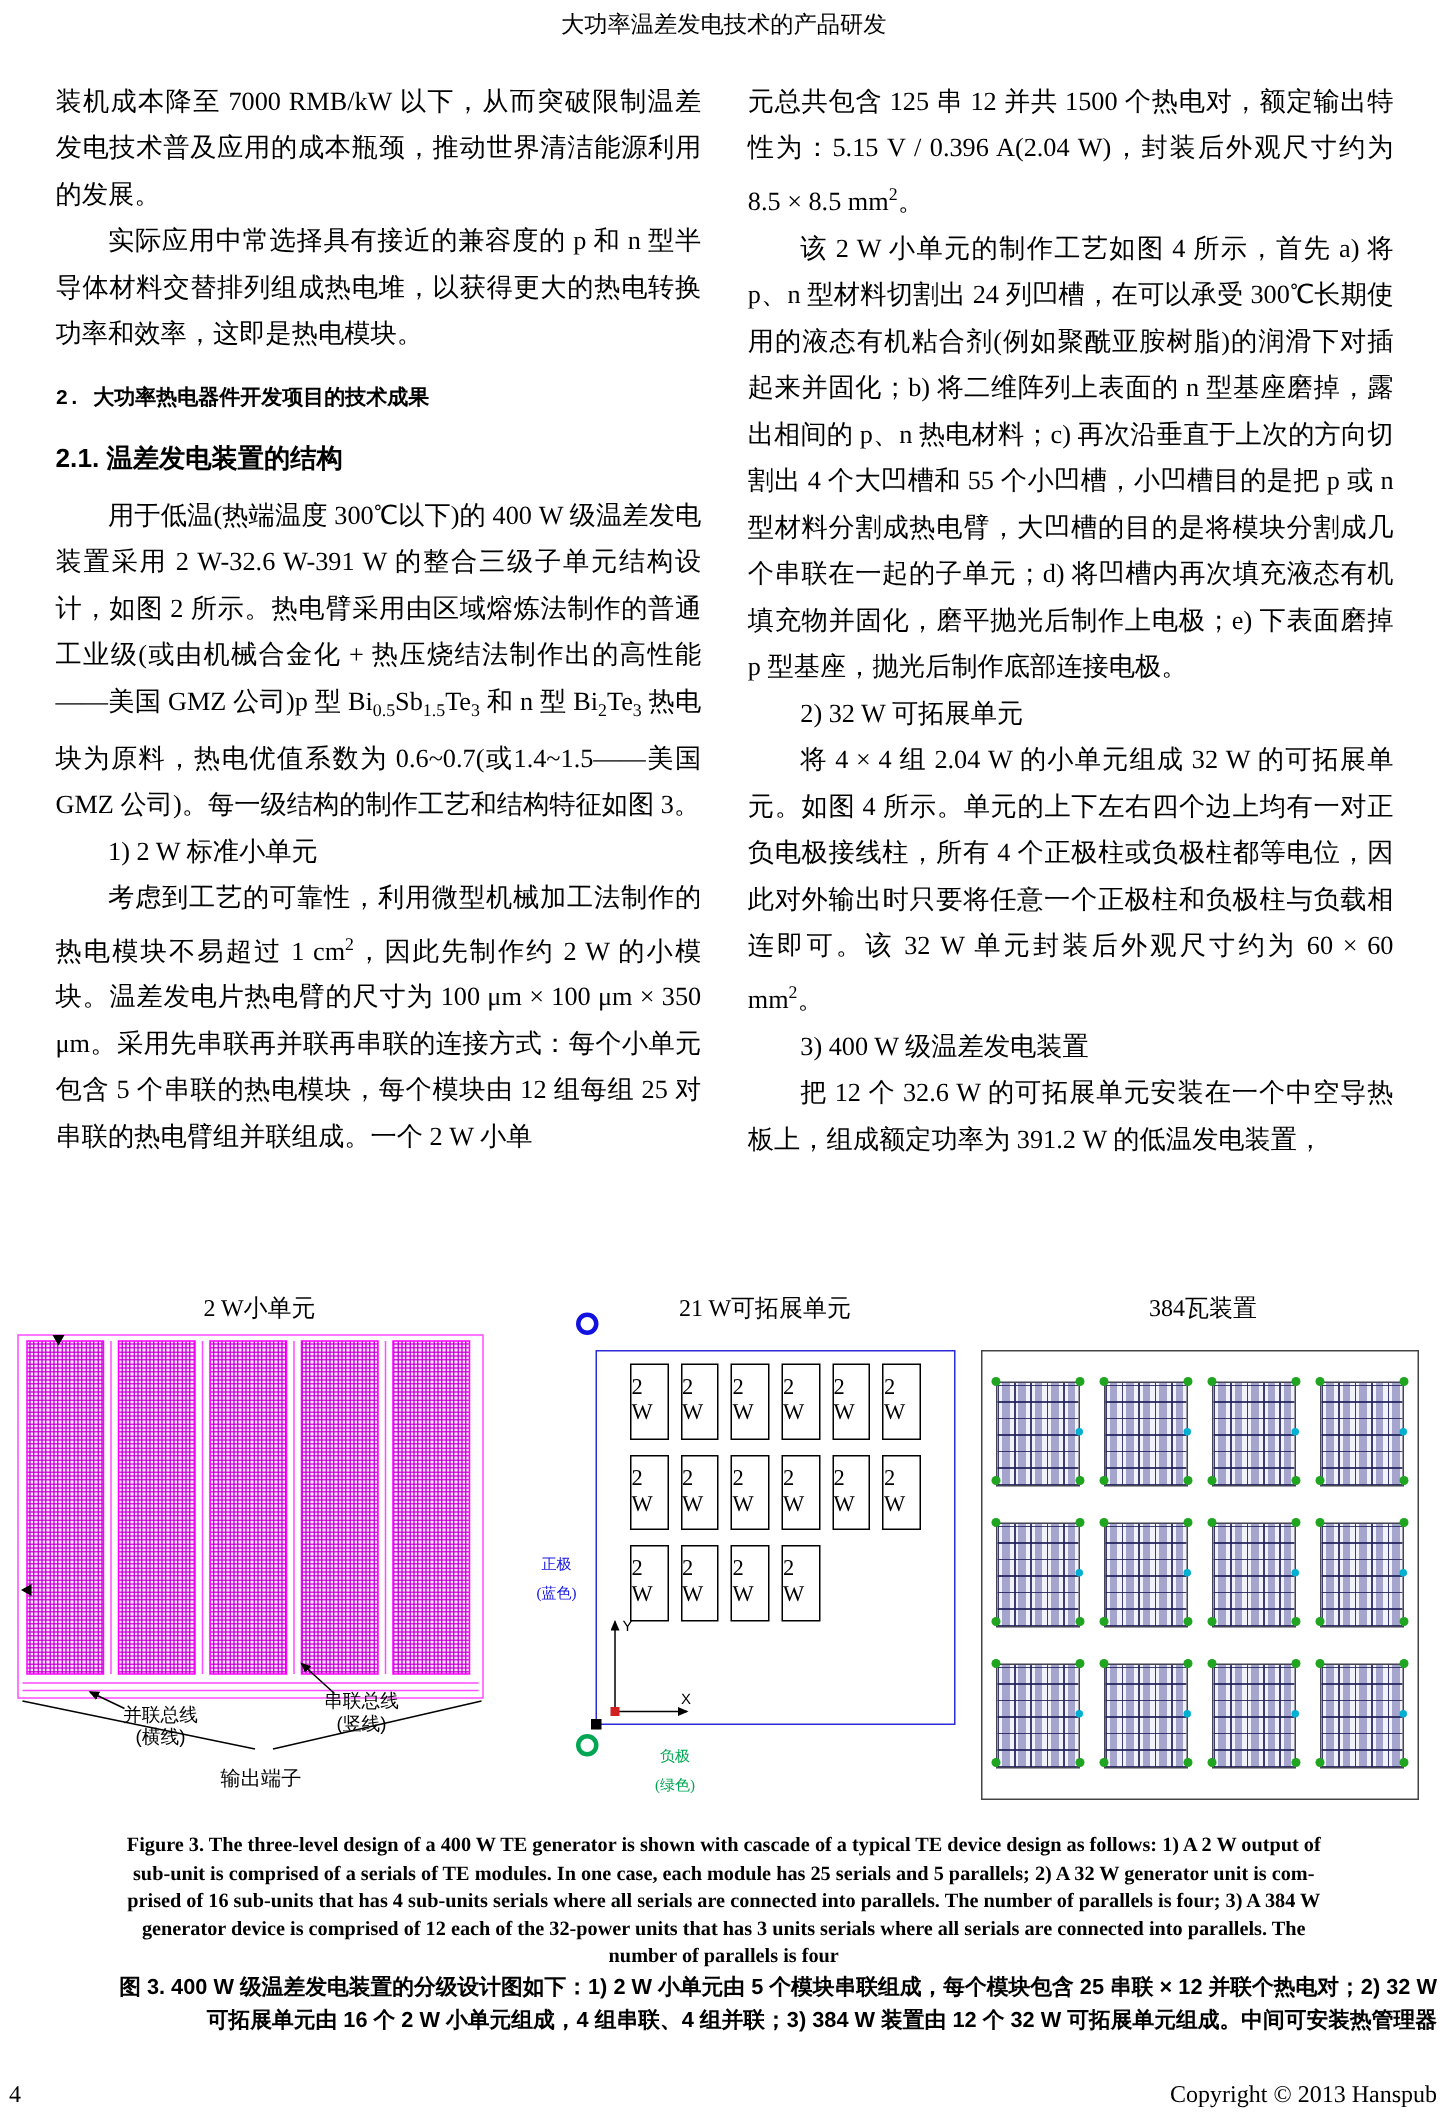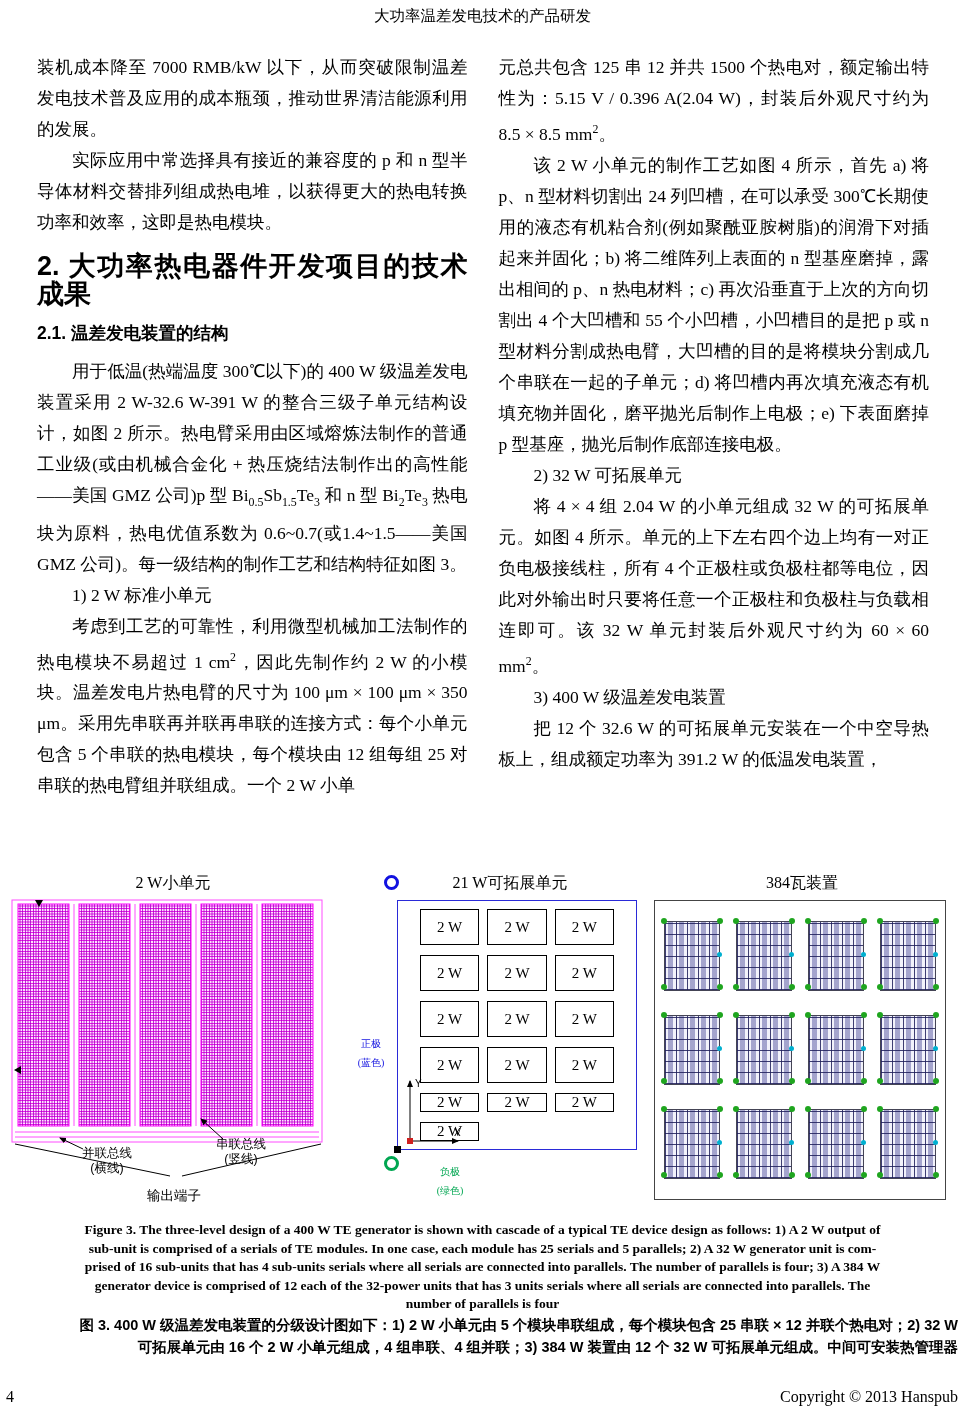--- a/index.html
+++ b/index.html
@@ -4,41 +4,41 @@
 <style>
   html,body{margin:0;padding:0;background:#fff;}
   .page{position:relative;width:965px;height:1414px;background:#fff;color:#000;
         font-family:"Liberation Serif",serif;overflow:hidden;}
   .header-title{position:absolute;top:6px;left:0;width:100%;text-align:center;
         font-size:15.5px;}
   .columns{position:absolute;top:52px;left:37px;width:892px;display:flex;gap:31px;}
   .col{flex:1;font-size:17.5px;line-height:31px;text-align:justify;}
   .para{margin:0;}
   .ind{text-indent:2em;}
-  .h-section{font-family:Liberation Sans, sans-serif;font-weight:bold;font-size:27px;
+  .h-section{font-family:Liberation Mono, monospace;font-weight:bold;font-size:14px;
         line-height:28px;margin:14px 0 12px;}
   .h-subsection{font-family:"Liberation Sans",sans-serif;font-weight:bold;font-size:17.5px;
         line-height:26px;margin:4px 0 10px;}
   sub{font-size:.68em;} sup{font-size:.68em;}
 
   
   .figure-area{position:absolute;top:862px;left:0;width:965px;height:356px;}
   .panel{position:absolute;top:0;}
-  .fig-title{text-align:center;font-size:16px;height:22px;line-height:22px;margin-top:10px;}
+  .fig-title{text-align:center;font-size:16px;height:22px;line-height:22px;}
   .panel1{left:8px;width:330px;}
   .panel2{left:348px;width:302px;height:352px;}
   .panel2 .fig-title{padding-left:22px;}
   .panel3{left:652px;width:300px;}
 
   
   .term{position:absolute;width:9px;height:9px;border-radius:50%;background:#fff;}
   .term-pos{left:36px;top:13px;border:3px solid #1212e0;}
   .term-neg{left:36px;top:294px;border:3px solid #00a651;}
   .frame32{position:absolute;left:49px;top:38px;width:240px;height:250px;
-        border:1px solid #2a2ad8;display:grid;grid-template-columns:repeat(3,1fr);
+        border:1px solid #2a2ad8;display:grid;grid-template-columns:repeat(6,1fr);
         grid-template-rows:repeat(4,1fr);gap:10px 8px;padding:8px 22px;box-sizing:border-box;}
   .cell32{border:1px solid #000;background:#fff;display:flex;align-items:center;
         justify-content:center;font-size:15px;}
   .origin-sq{position:absolute;left:-4px;bottom:-4px;width:7px;height:7px;background:#000;}
   .axis32{position:absolute;left:2px;bottom:2px;pointer-events:none;}
   .lbl{position:absolute;text-align:center;font-size:10px;line-height:19px;}
   .lbl span{display:block;}
   .lbl-pos{left:0;top:172px;width:46px;color:#1212e0;}
   .lbl-neg{left:76px;top:300px;width:52px;color:#00a651;}
 

